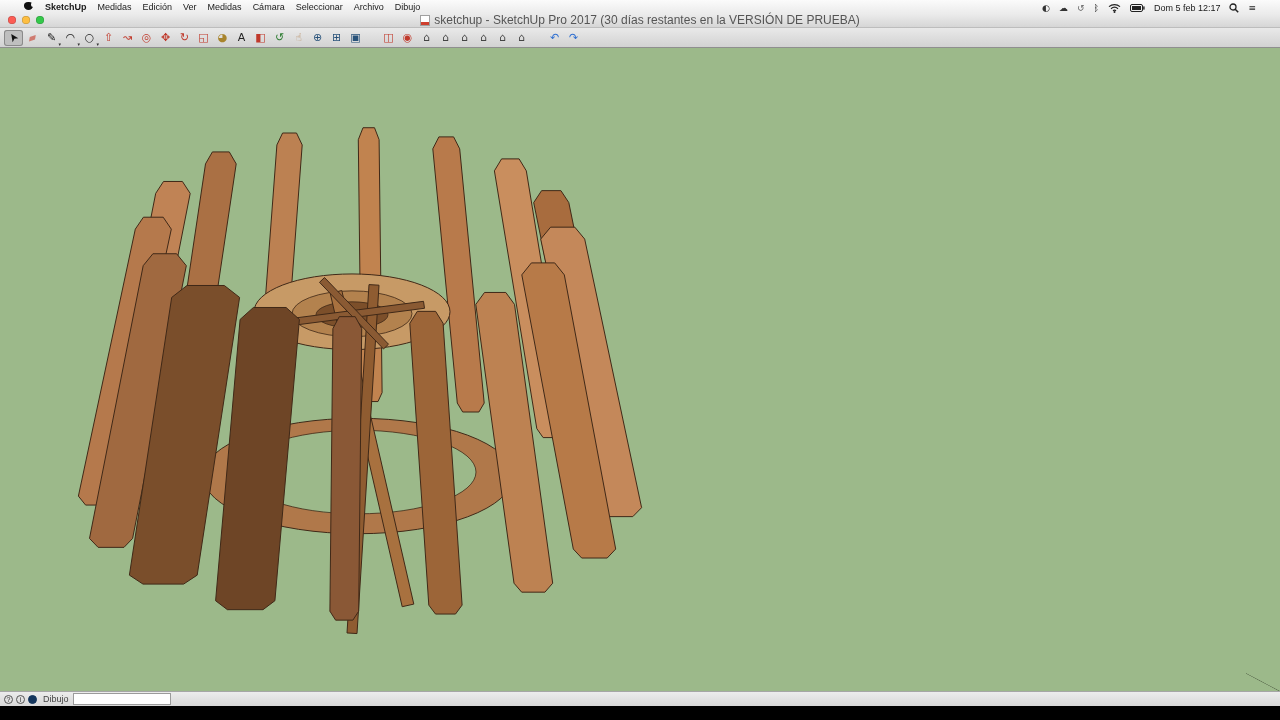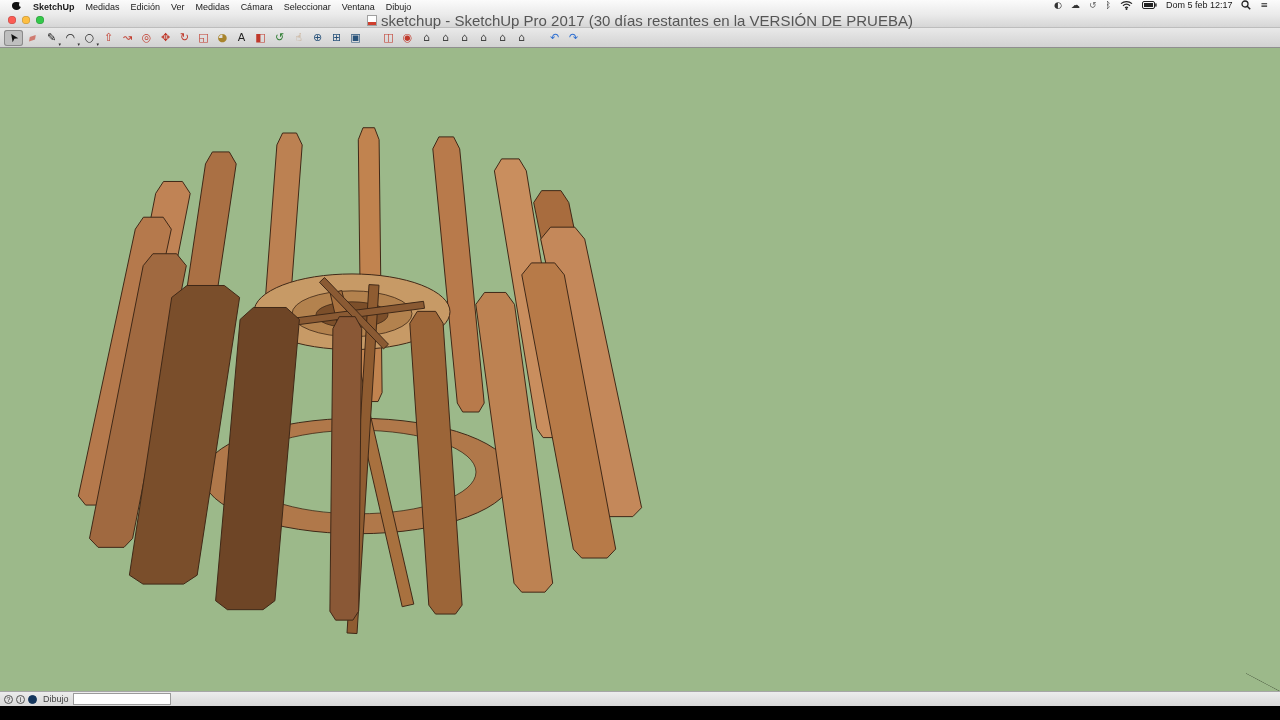--- a/index.html
+++ b/index.html
@@ -1,42 +1,42 @@
 <!DOCTYPE html>
 <html><head>
 <meta charset="utf-8">
 <style>
   html,body{margin:0;padding:0;width:1280px;height:720px;overflow:hidden;background:#000;
     font-family:"Liberation Sans","DejaVu Sans",sans-serif;}
   #app{width:1280px;height:720px;display:flex;flex-direction:column;}
 
   
   .menubar{height:13px;flex:0 0 auto;background:linear-gradient(#fbfbfb,#ececec);
-    display:flex;align-items:flex-start;justify-content:space-between;padding:0 12px;
+    display:flex;align-items:flex-end;justify-content:space-between;padding:0 24px;
     font-size:9px;color:#1a1a1a;}
   #menu-left{display:flex;align-items:center;gap:11px;}
   .menu-item{cursor:default;white-space:nowrap;}
   .menu-bold{font-weight:bold;}
   .apple{width:10px;height:11px;position:relative;display:inline-block;}
   .apple::before{content:"";position:absolute;left:0;top:2px;width:9px;height:8px;
     background:#111;border-radius:45% 45% 50% 50%;}
   .apple::after{content:"";position:absolute;right:-2px;top:2px;width:5px;height:5px;
     background:#f7f7f7;border-radius:50%;}
   #menu-right{display:flex;align-items:center;gap:9px;}
   #menu-right-icons,#menu-trailing-icons{display:flex;align-items:center;gap:9px;}
   .mb-icon{display:inline-flex;align-items:center;font-size:9px;color:#222;
     font-family:"DejaVu Sans",sans-serif;line-height:1;}
   .mb-clock{font-size:9px;white-space:nowrap;}
 
   
   .titlebar{height:14px;flex:0 0 auto;background:linear-gradient(#ededed,#d6d6d6);
     border-bottom:1px solid #bdbdbd;display:flex;align-items:center;position:relative;}
   #traffic-lights{position:absolute;left:8px;top:3px;display:flex;gap:6px;}
   .tl{width:8px;height:8px;border-radius:50%;box-shadow:inset 0 0 0 0.5px rgba(0,0,0,.25);}
-  .title-center{margin:0 auto;display:flex;align-items:center;gap:4px;font-size:15px;color:#555;}
+  .title-center{margin:0 auto;display:flex;align-items:center;gap:4px;font-size:12px;color:#555;}
   .doc-icon{width:8px;height:9px;background:#fff;border:0.5px solid #a0a0a0;position:relative;display:inline-block;}
   .doc-icon::after{content:"";position:absolute;left:1px;top:1px;right:1px;bottom:3px;}
 
   
   .toolbar{height:19px;flex:0 0 auto;background:linear-gradient(#e9e9e9,#d2d2d2);
     border-bottom:1px solid #8f8f8f;display:flex;align-items:center;padding:0 4px;}
   .tool-group{display:flex;align-items:center;margin-right:14px;}
   .tool-btn{width:19px;height:16px;display:flex;align-items:center;justify-content:center;
     position:relative;border-radius:3px;}
   .tool-btn.active{background:#bfbfbf;box-shadow:inset 0 0 0 1px #8a8a8a;}
@@ -73,21 +73,21 @@
   <div class="menubar">
     <div id="menu-left">
       <span class="menu-item"><span class="apple"></span></span>
     <span class="menu-item menu-bold">SketchUp</span>
         <span class="menu-item">Medidas</span>
         <span class="menu-item">Edición</span>
         <span class="menu-item">Ver</span>
         <span class="menu-item">Medidas</span>
         <span class="menu-item">Cámara</span>
         <span class="menu-item">Seleccionar</span>
-        <span class="menu-item">Ventana</span>
+        <span class="menu-item">Archivo</span>
         <span class="menu-item">Dibujo</span>
       </div>
     <div id="menu-right">
       <span id="menu-right-icons">
           <span class="mb-icon" style="color: rgb(51, 51, 51);">◐</span>
           <span class="mb-icon" style="color: rgb(51, 51, 51);">☁</span>
           <span class="mb-icon" style="color: rgb(102, 102, 102);">↺</span>
           <span class="mb-icon" style="color: rgb(34, 34, 34);">ᛒ</span>
           <span class="mb-icon">
             <svg width="13" height="10" viewBox="0 0 13 10">

